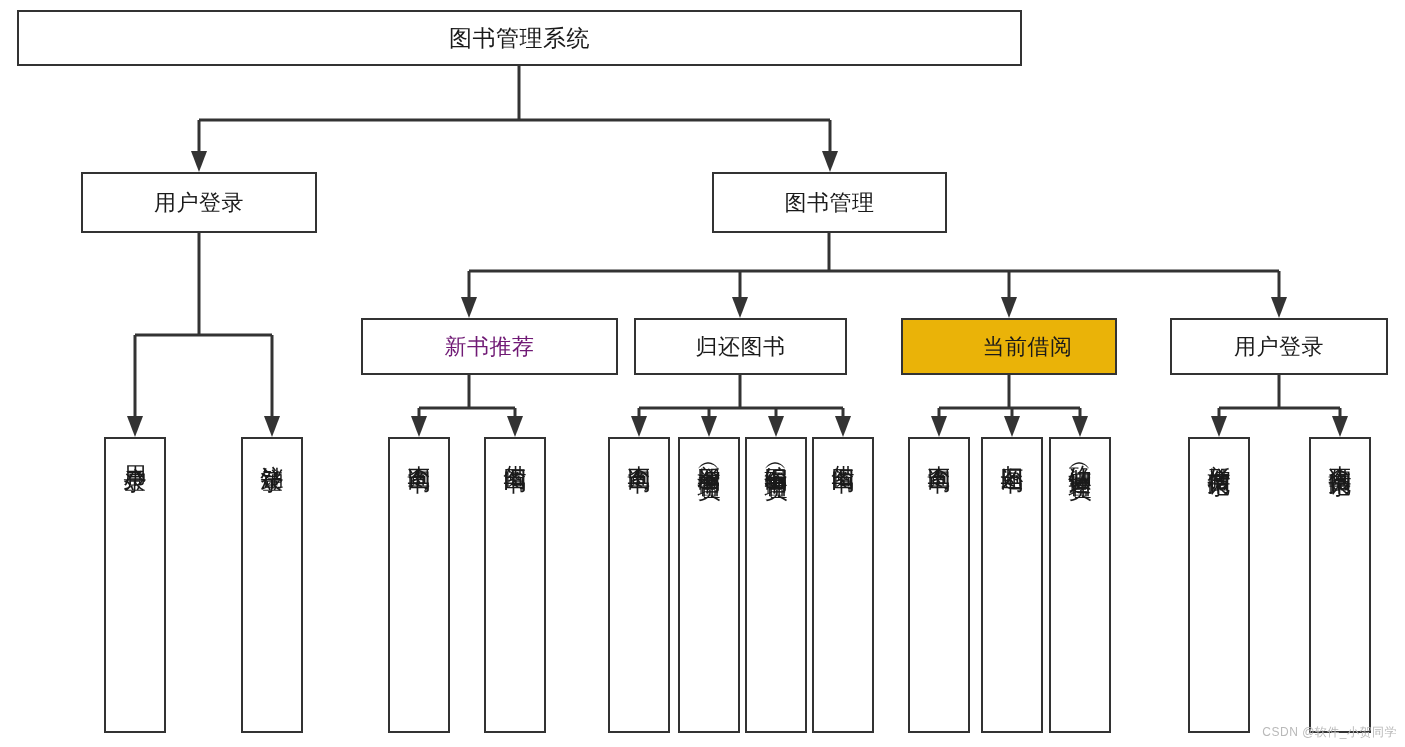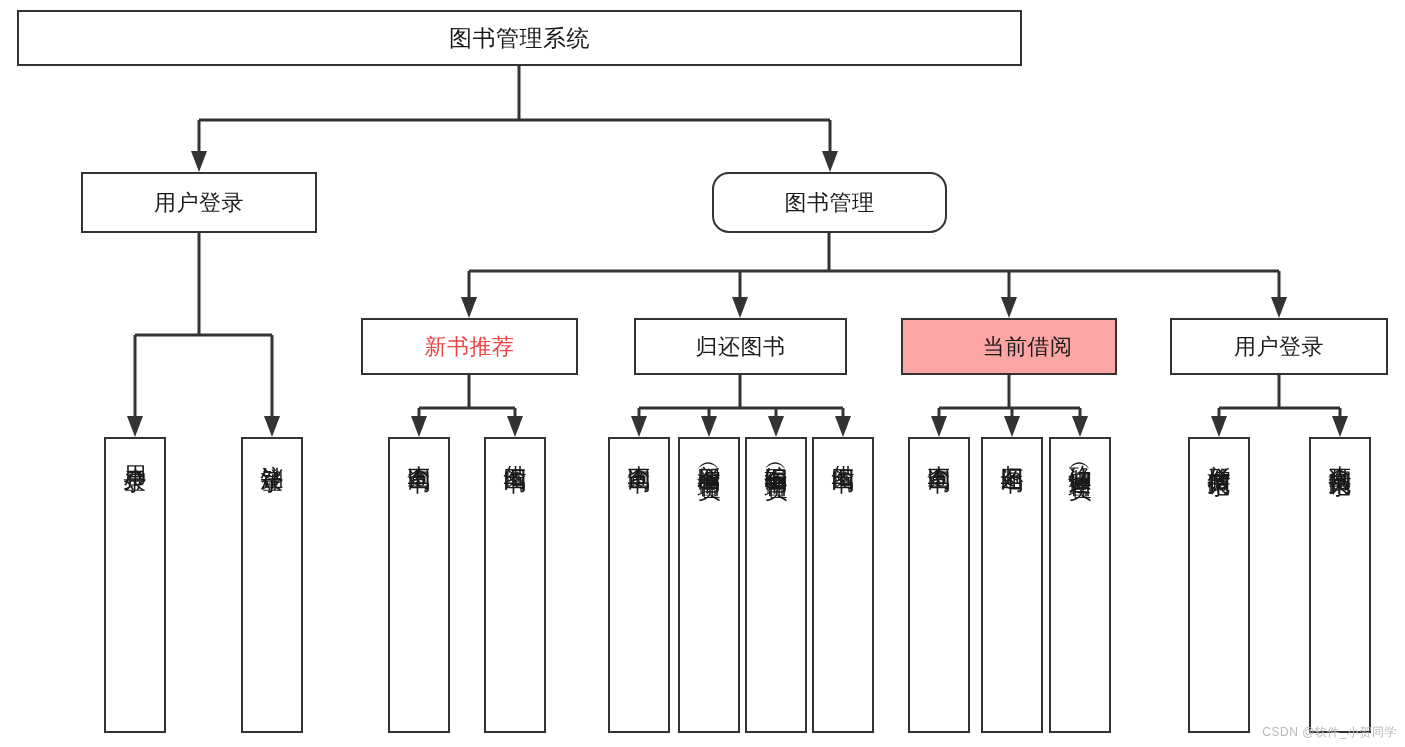--- a/index.html
+++ b/index.html
@@ -133,30 +133,30 @@
       <path d="M 1332 416 L 1348 416 L 1340 437 Z" fill="#333333"></path>
     </svg>
 
   <div id="nodes-layer">
       <div class="node node-root" style="left: 17px; top: 10px; width: 1005px; height: 56px; border-color: rgb(51, 51, 51); background: rgb(255, 255, 255); color: rgb(26, 26, 26);">
         <span class="node-label">图书管理系统</span>
       </div>
       <div class="node node-l2" style="left: 81px; top: 172px; width: 236px; height: 61px; border-color: rgb(51, 51, 51); background: rgb(255, 255, 255); color: rgb(26, 26, 26);">
         <span class="node-label">用户登录</span>
       </div>
-      <div class="node node-l2" style="left: 712px; top: 172px; width: 235px; height: 61px; border-color: rgb(51, 51, 51); background: rgb(255, 255, 255); color: rgb(26, 26, 26); border-radius: 17px;">
+      <div class="node node-l2" style="left: 712px; top: 172px; width: 235px; height: 61px; border-color: rgb(51, 51, 51); background: rgb(255, 255, 255); color: rgb(26, 26, 26);">
         <span class="node-label">图书管理</span>
       </div>
-      <div class="node node-l3" style="left: 361px; top: 318px; width: 217px; height: 57px; border-color: rgb(51, 51, 51); background: rgb(255, 255, 255); color: #ef4444;">
+      <div class="node node-l3" style="left: 361px; top: 318px; width: 257px; height: 57px; border-color: rgb(51, 51, 51); background: rgb(255, 255, 255); color: #701a75;">
         <span class="node-label">新书推荐</span>
       </div>
       <div class="node node-l3" style="left: 634px; top: 318px; width: 213px; height: 57px; border-color: rgb(51, 51, 51); background: rgb(255, 255, 255); color: rgb(26, 26, 26);">
         <span class="node-label">归还图书</span>
       </div>
-      <div class="node node-l3" style="left: 901px; top: 318px; width: 216px; height: 57px; border-color: rgb(51, 51, 51); background: #fca5a5; color: rgb(26, 26, 26); padding-left: 37px;">
+      <div class="node node-l3" style="left: 901px; top: 318px; width: 216px; height: 57px; border-color: rgb(51, 51, 51); background: #eab308; color: rgb(26, 26, 26); padding-left: 37px;">
         <span class="node-label">当前借阅</span>
       </div>
       <div class="node node-l3" style="left: 1170px; top: 318px; width: 218px; height: 57px; border-color: rgb(51, 51, 51); background: rgb(255, 255, 255); color: rgb(26, 26, 26);">
         <span class="node-label">用户登录</span>
       </div>
       <div class="node node-leaf" style="left: 104px; top: 437px; width: 62px; height: 296px; border-color: rgb(51, 51, 51); background: rgb(255, 255, 255); color: rgb(26, 26, 26);">
         <span class="node-label">用户登录</span>
       </div>
       <div class="node node-leaf" style="left: 241px; top: 437px; width: 62px; height: 296px; border-color: rgb(51, 51, 51); background: rgb(255, 255, 255); color: rgb(26, 26, 26);">
         <span class="node-label">注销登录</span>

